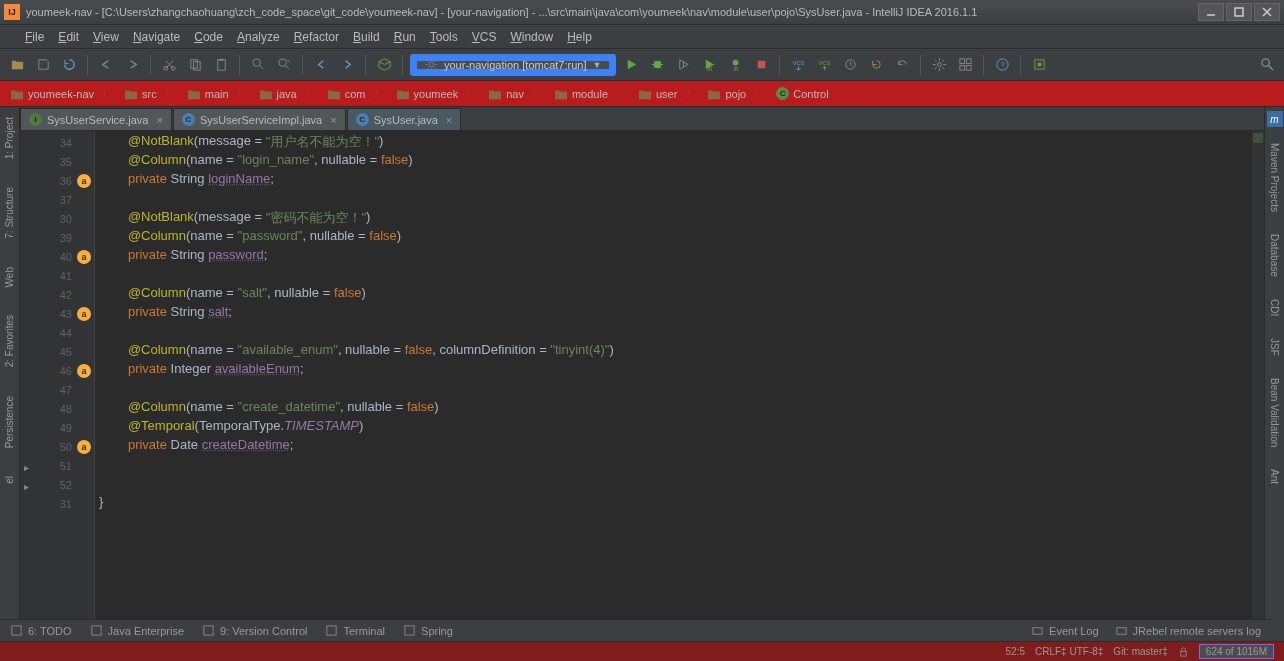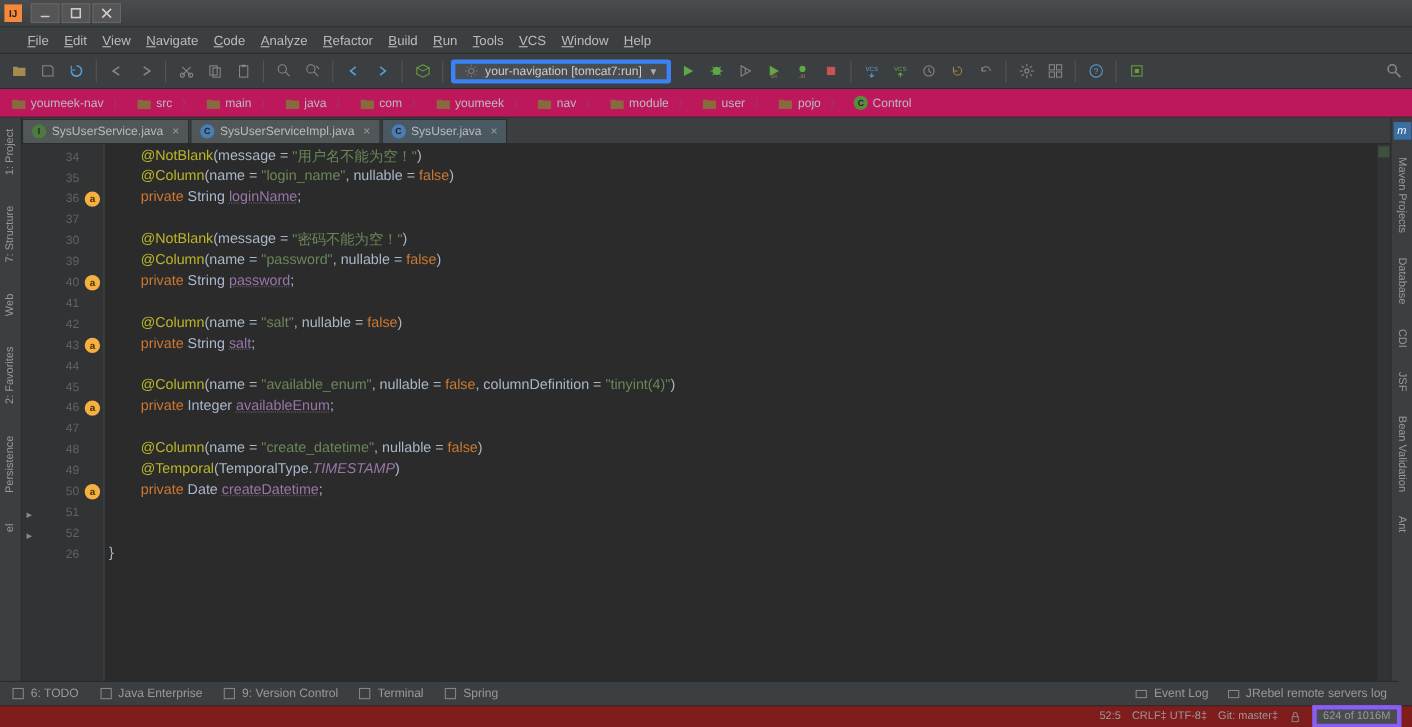--- a/index.html
+++ b/index.html
@@ -10,26 +10,26 @@
 .winbtns { display:flex; gap:0; }
 .winbtn { width:26px; height:18px; background:#555; display:flex; align-items:center; justify-content:center; cursor:pointer; margin-left:2px; border:1px solid #666; }
 .winbtn svg { width:10px; height:10px; stroke:#ccc; fill:none; stroke-width:1.5; }
 .menubar { height:24px; background:#3c3f41; display:flex; align-items:center; padding:0 18px; border-bottom:1px solid #2b2b2b; }
 .menubar .mi { padding:3px 7px; cursor:pointer; color:#bbb; }
 .menubar .mi u { text-decoration:underline; }
 .toolbar { height:32px; background:#3c3f41; display:flex; align-items:center; padding:0 6px; gap:4px; border-bottom:1px solid #2b2b2b; }
 .tbtn { width:22px; height:22px; display:flex; align-items:center; justify-content:center; cursor:pointer; border-radius:2px; }
 .tbtn svg { width:15px; height:15px; }
 .sep { width:1px; height:20px; background:#555; margin:0 3px; }
-.runconfig { height:22px; background:#4a4d4f; border:4px solid #3b82f6; border-radius:3px; display:flex; align-items:center; padding:0 8px; gap:6px; cursor:pointer; }
+.runconfig { height:22px; background:#4a4d4f; border:7px solid #3b82f6; border-radius:3px; display:flex; align-items:center; padding:0 8px; gap:6px; cursor:pointer; }
 .runconfig .gear { width:13px; height:13px; }
 .runconfig span { font-size:11px; color:#ccc; }
 .runconfig .arrow { font-size:9px; color:#aaa; }
 .toolbar-right { margin-left:auto; display:flex; align-items:center; gap:4px; }
-.breadcrumb { height:26px; background:#be185d; display:flex; align-items:center; padding:0 6px; border-bottom:1px solid #2b2b2b; }
+.breadcrumb { height:26px; background:#b91c1c; display:flex; align-items:center; padding:0 6px; border-bottom:1px solid #2b2b2b; }
 .crumb { display:flex; align-items:center; gap:4px; padding:0 8px 0 4px; position:relative; cursor:pointer; font-size:11px; }
 .crumb::after { content:"〉"; color:#666; margin-left:4px; font-size:10px; }
 .crumb:last-child::after { content:""; }
 .crumb .folder-icon { width:14px; height:12px; }
 .crumb .class-icon { width:13px; height:13px; border-radius:50%; background:#5a8c3f; display:flex; align-items:center; justify-content:center; font-size:8px; color:#222; font-weight:bold; }
 .main { display:flex; height:calc(100% - 129px); }
 .sidestrip-left { width:20px; background:#3c3f41; border-right:1px solid #2b2b2b; display:flex; flex-direction:column; align-items:center; padding-top:4px; gap:16px; }
 .sidestrip-left .vtab { writing-mode:vertical-rl; transform:rotate(180deg); font-size:10px; padding:6px 2px; cursor:pointer; color:#999; display:flex; align-items:center; gap:4px; }
 .sidestrip-right { width:20px; background:#3c3f41; border-left:1px solid #2b2b2b; display:flex; flex-direction:column; align-items:center; padding-top:4px; gap:10px; }
 .sidestrip-right .vtab { writing-mode:vertical-rl; font-size:10px; padding:6px 2px; cursor:pointer; color:#999; }
@@ -56,28 +56,29 @@
 .type { color:#a9b7c6; }
 .ital { font-style:italic; color:#9876aa; }
 .markerbar { width:12px; background:#313335; }
 .marker-top { width:10px; height:10px; background:#3f503f; margin:2px auto; }
 .bottombar { position:absolute; left:0; right:13px; bottom:20px; height:22px; background:#3c3f41; border-top:1px solid #2b2b2b; display:flex; align-items:center; padding:0 10px; gap:18px; font-size:11px; }
 .bottombar .btab { display:flex; align-items:center; gap:5px; cursor:pointer; color:#999; }
 .bottombar .btab .bicon { width:13px; height:13px; }
 .bottombar .right { margin-left:auto; display:flex; gap:16px; }
 .statusbar { position:absolute; left:0; right:0; bottom:0; height:20px; background:#7f1d1d; border-top:1px solid #2b2b2b; display:flex; align-items:center; padding:0 10px; font-size:10px; color:#999; }
 .statusbar .sright { margin-left:auto; display:flex; gap:10px; align-items:center; }
-.statusbar .mem { background:#4a4d4f; padding:1px 6px; border:4px solid #8b5cf6; }
+.statusbar .mem { background:#4a4d4f; padding:1px 6px; border:1px solid #8b5cf6; }
 .statusbar .lock { width:11px; height:11px; }
 </style>
 </head>
 <body>
 
 <div class="titlebar">
   <div class="logo">IJ</div>
+  <div class="title-text">youmeek-nav - [C:\Users\zhangchaohuang\zch_code_space\git_code\youmeek-nav] - [your-navigation] - ...\src\main\java\com\youmeek\nav\module\user\pojo\SysUser.java - IntelliJ IDEA 2016.1.1</div>
   <div class="winbtns">
     <div class="winbtn">
         <svg viewBox="0 0 10 10">
           <path d="M1 8 H9"></path>
         </svg>
       </div>
     <div class="winbtn">
         <svg viewBox="0 0 10 10">
           <rect x="1" y="1" width="8" height="8"></rect>
         </svg>
@@ -406,21 +407,21 @@
           <div class="gline">43<div class="mark">a</div></div>
           <div class="gline">44</div>
           <div class="gline">45</div>
           <div class="gline">46<div class="mark">a</div></div>
           <div class="gline">47</div>
           <div class="gline">48</div>
           <div class="gline">49</div>
           <div class="gline">50<div class="mark">a</div></div>
           <div class="gline">51<div class="fold">▸</div></div>
           <div class="gline">52<div class="fold">▸</div></div>
-          <div class="gline">26</div>
+          <div class="gline">31</div>
         </div>
       <div class="code" id="code">
           <div class="cline"><span class="ws">        </span><span class="anno">@NotBlank</span><span>(message = </span><span class="str">"用户名不能为空！"</span><span>)</span></div>
           <div class="cline"><span class="ws">        </span><span class="anno">@Column</span><span>(name = </span><span class="str">"login_name"</span><span>, nullable = </span><span class="kw">false</span><span>)</span></div>
           <div class="cline"><span class="ws">        </span><span class="kw">private </span><span class="type">String </span><span class="field">loginName</span><span>;</span></div>
           <div class="cline"><span></span></div>
           <div class="cline"><span class="ws">        </span><span class="anno">@NotBlank</span><span>(message = </span><span class="str">"密码不能为空！"</span><span>)</span></div>
           <div class="cline"><span class="ws">        </span><span class="anno">@Column</span><span>(name = </span><span class="str">"password"</span><span>, nullable = </span><span class="kw">false</span><span>)</span></div>
           <div class="cline"><span class="ws">        </span><span class="kw">private </span><span class="type">String </span><span class="field">password</span><span>;</span></div>
           <div class="cline"><span></span></div>

